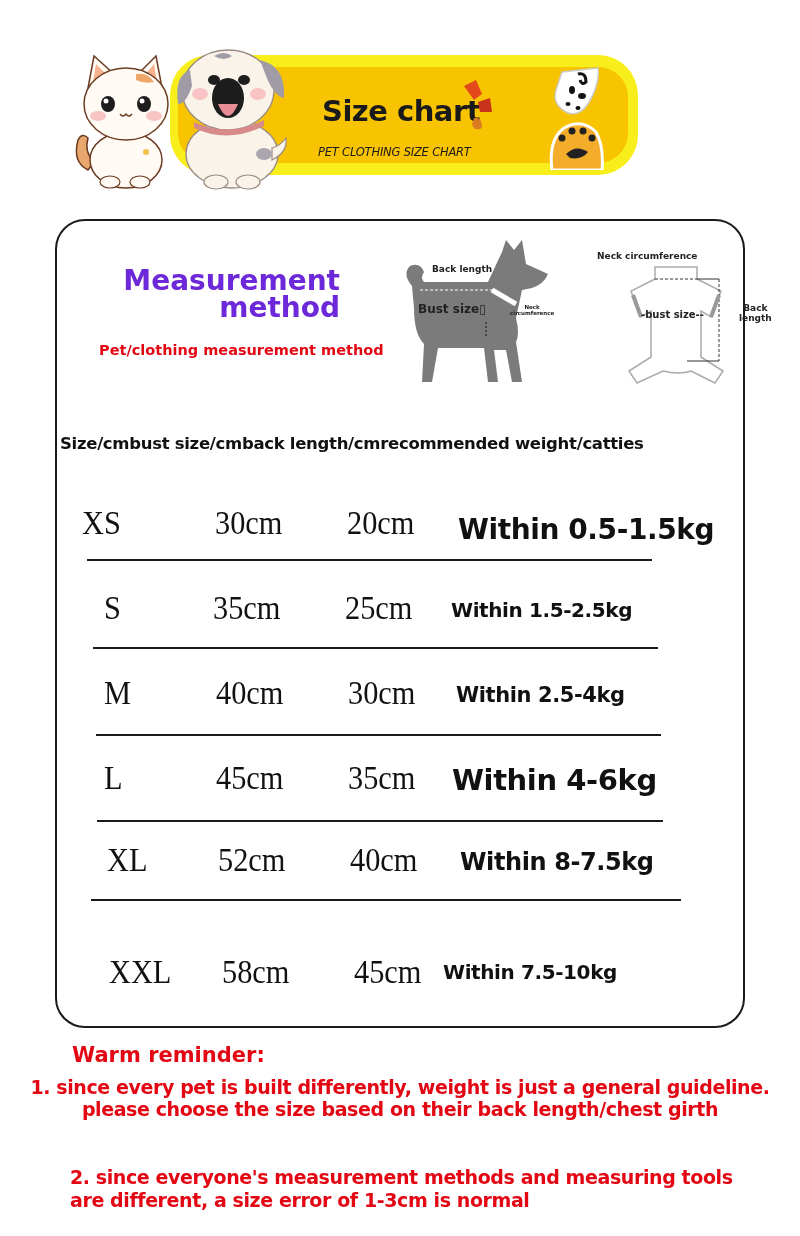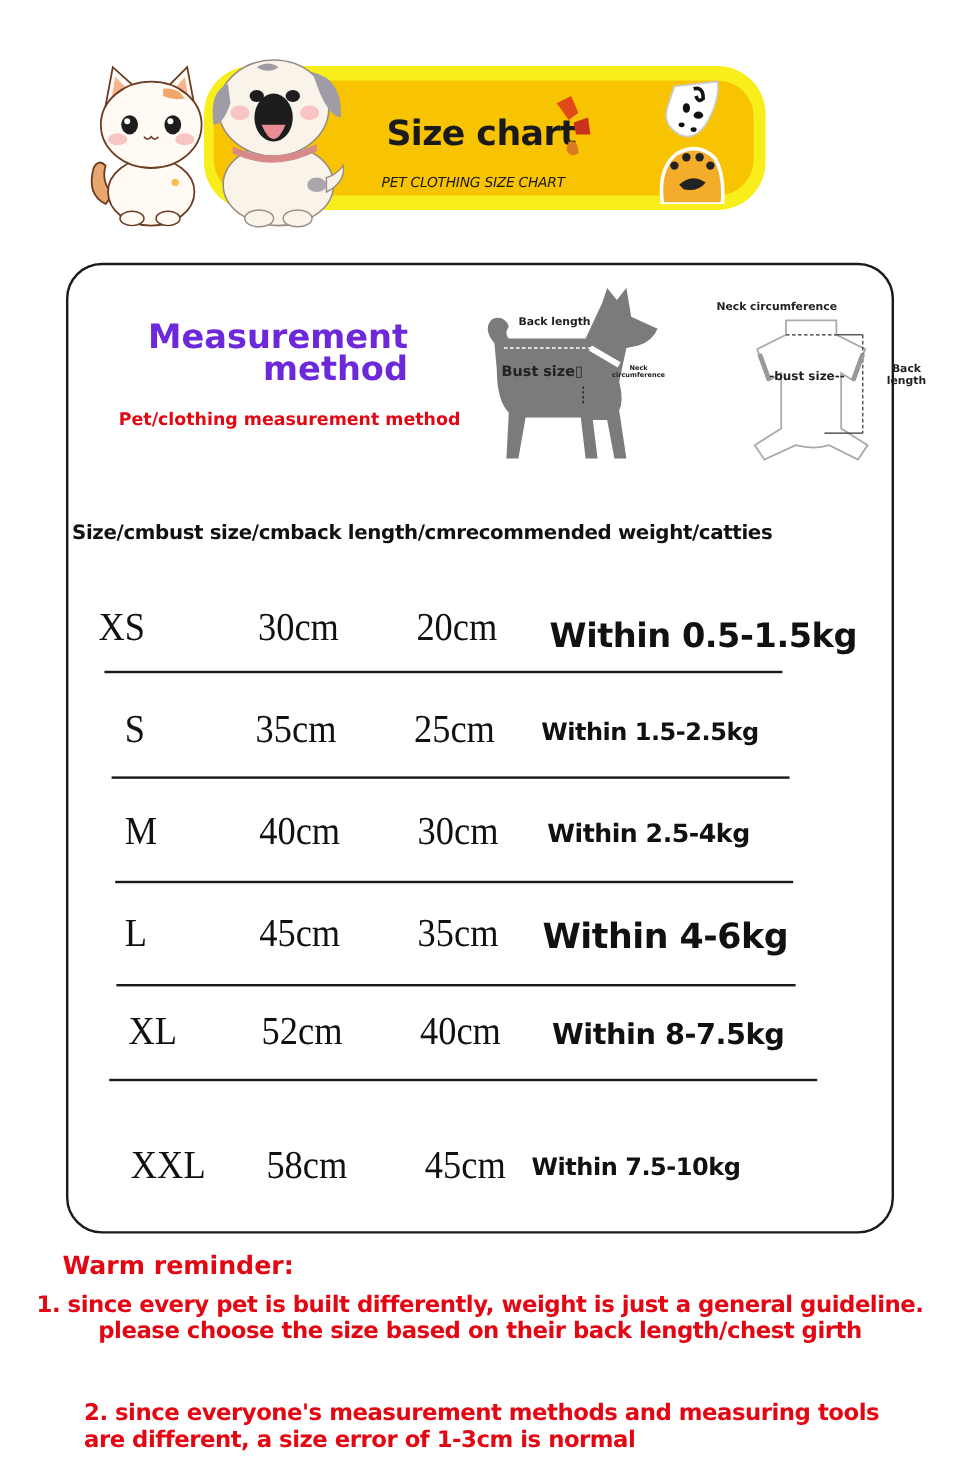--- a/index.html
+++ b/index.html
@@ -62,21 +62,21 @@
     transform: scaleX(0.92); transform-origin: left center;
   }
   .cell-weight {
     position: absolute; font-weight: bold; color: #111; white-space: nowrap;
     letter-spacing: -0.4px;
   }
   .rule { position: absolute; height: 2px; background: #1a1a1a; }
 
   
   .rem-title {
-    position: absolute; left: 52px; top: 1043px;
+    position: absolute; left: 72px; top: 1043px;
     font-weight: bold; font-size: 21px; color: #e30613; text-align: center;
   }
   .rem-p1 {
     position: absolute; left: 30px; top: 1076px; width: 740px;
     text-align: center; font-weight: bold; font-size: 19px; line-height: 22px;
     color: #e30613; letter-spacing: -0.4px;
   }
   .rem-p2 {
     position: absolute; left: 70px; top: 1166px; width: 680px;
     font-weight: bold; font-size: 19px; line-height: 23px;

